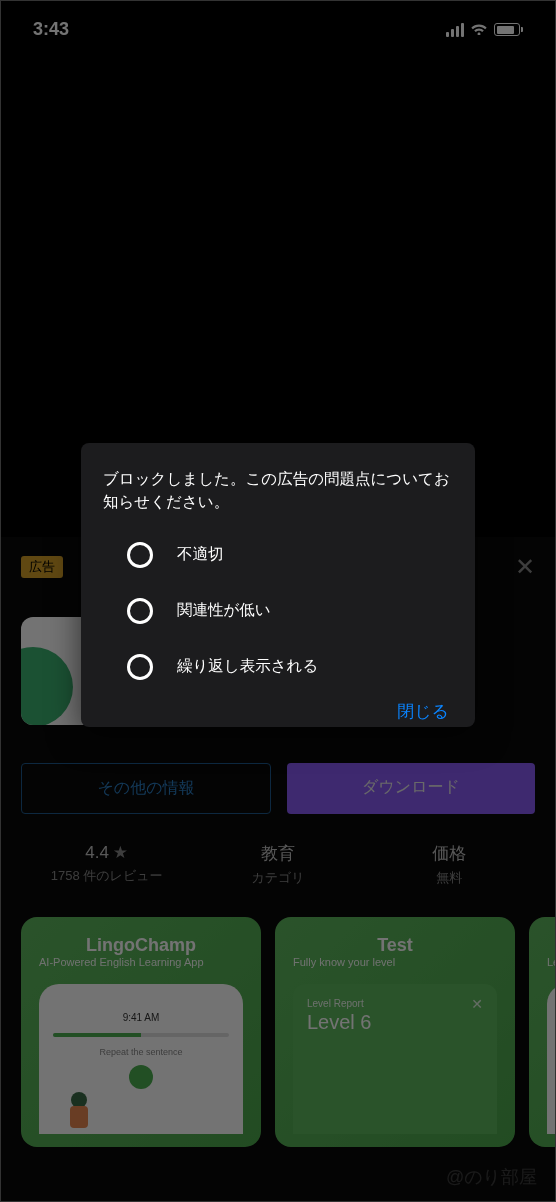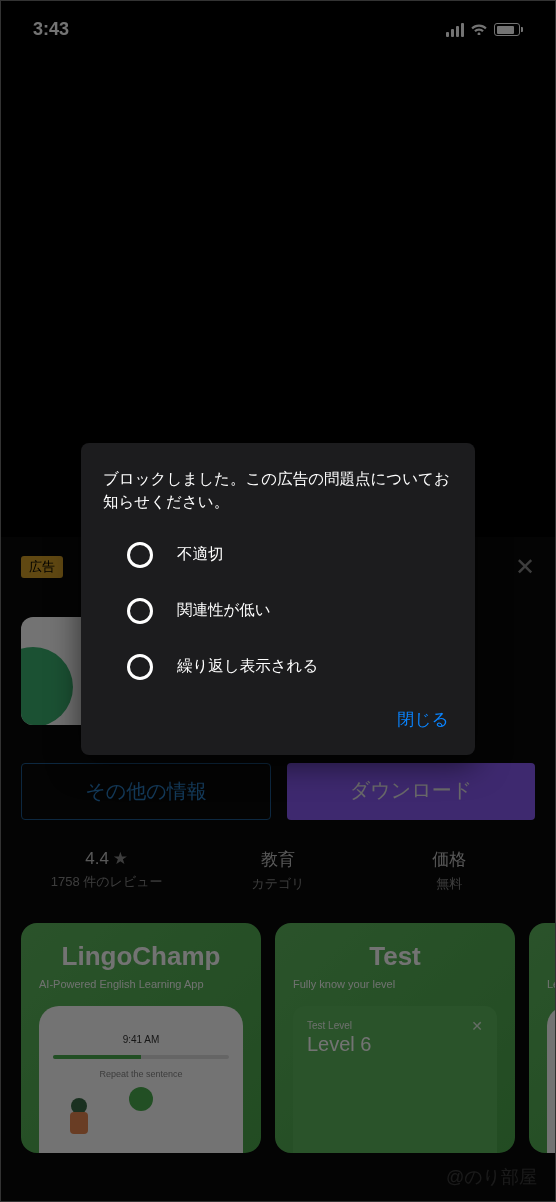--- a/index.html
+++ b/index.html
@@ -145,21 +145,21 @@
       display: flex;
       gap: 16px;
       padding: 0 20px;
       margin-top: 18px;
     }
     
     .btn {
       flex: 1;
       padding: 14px;
       text-align: center;
-      font-size: 20px;
+      font-size: 16px;
       border-radius: 4px;
     }
     
     .btn-outline {
       border: 1.5px solid #1e5a8e;
       color: #2b7ec4;
       background: transparent;
     }
     
     .btn-primary {
@@ -210,24 +210,24 @@
       height: 230px;
       background: linear-gradient(135deg, #5eb85e 0%, #4da84d 100%);
       border-radius: 16px;
       padding: 18px;
       position: relative;
       overflow: hidden;
     }
     
     .screenshot-title {
       color: #fff;
-      font-size: 26px;
+      font-size: 18px;
       font-weight: 600;
       text-align: center;
-      margin-bottom: 6px;
+      margin-bottom: 0;
     }
     
     .screenshot-subtitle {
       color: #fff;
       font-size: 11px;
       opacity: 0.95;
     }
     
     .phone-mockup {
       background: #fff;
@@ -339,21 +339,21 @@
       z-index: 10;
     }
     
     .dialog {
       position: absolute;
       top: 442px;
       left: 80px;
       right: 80px;
       background: #1c1c1e;
       border-radius: 8px;
-      padding: 24px 22px 24px;
+      padding: 24px 22px 4px;
       z-index: 20;
       box-shadow: 0 8px 32px rgba(0,0,0,0.6);
     }
     
     .dialog-title {
       color: #fff;
       font-size: 15.5px;
       line-height: 1.5;
       margin-bottom: 28px;
     }
@@ -381,21 +381,21 @@
     
     .option-label {
       color: #fff;
       font-size: 15.5px;
     }
     
     .dialog-close {
       color: #0a84ff;
       font-size: 17px;
       text-align: right;
-      margin-top: 28px;
+      margin-top: 20px;
       padding-right: 4px;
     }
     
     .watermark {
       position: absolute;
       bottom: 12px;
       right: 18px;
       color: rgba(255,255,255,0.2);
       font-size: 18px;
       z-index: 5;
@@ -479,21 +479,21 @@
         <div class="runner-body"></div>
       </div>
     </div>
 
     <div class="screenshot">
       <div class="screenshot-title">Test</div>
       <div class="screenshot-subtitle">Fully know your level</div>
       <div class="phone-mockup" style="background:#fff;padding:0;">
         <div class="test-card" style="position:relative;">
           <div class="test-close">✕</div>
-          <div class="test-label">Test Level</div>
+          <div class="test-label">Level Report</div>
           <div class="test-level">Level 6</div>
         </div>
       </div>
     </div>
 
     <div class="screenshot">
       <div class="screenshot-title">Cus</div>
       <div class="screenshot-subtitle">Learn a</div>
       <div class="phone-mockup">
         

